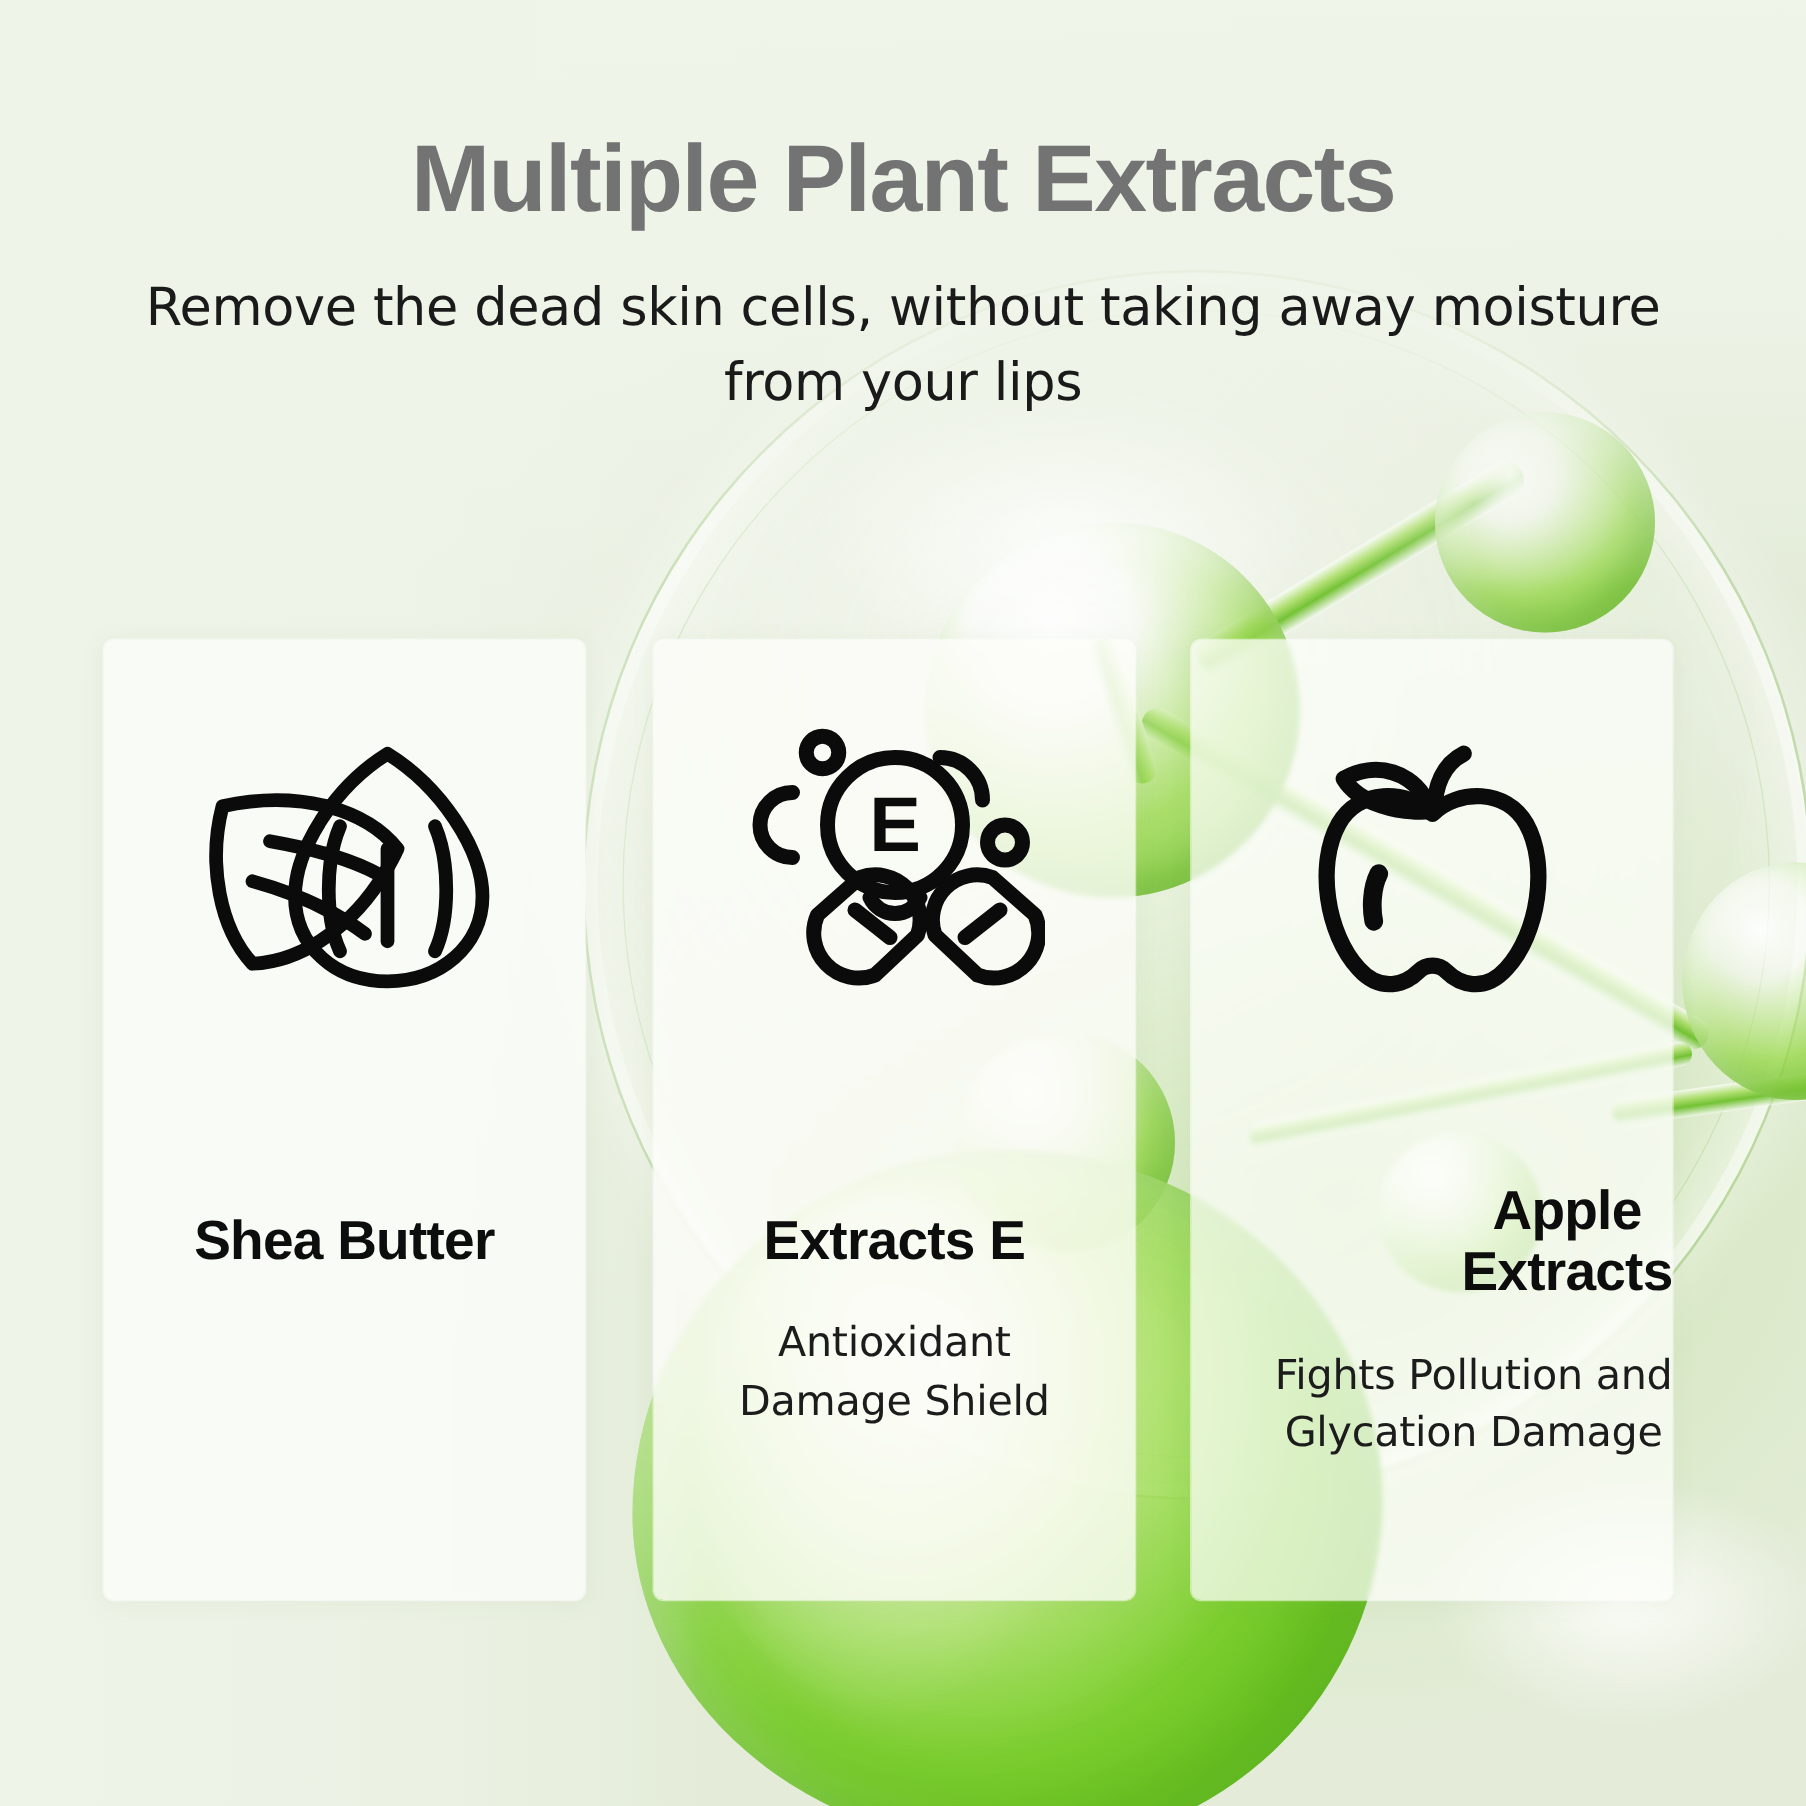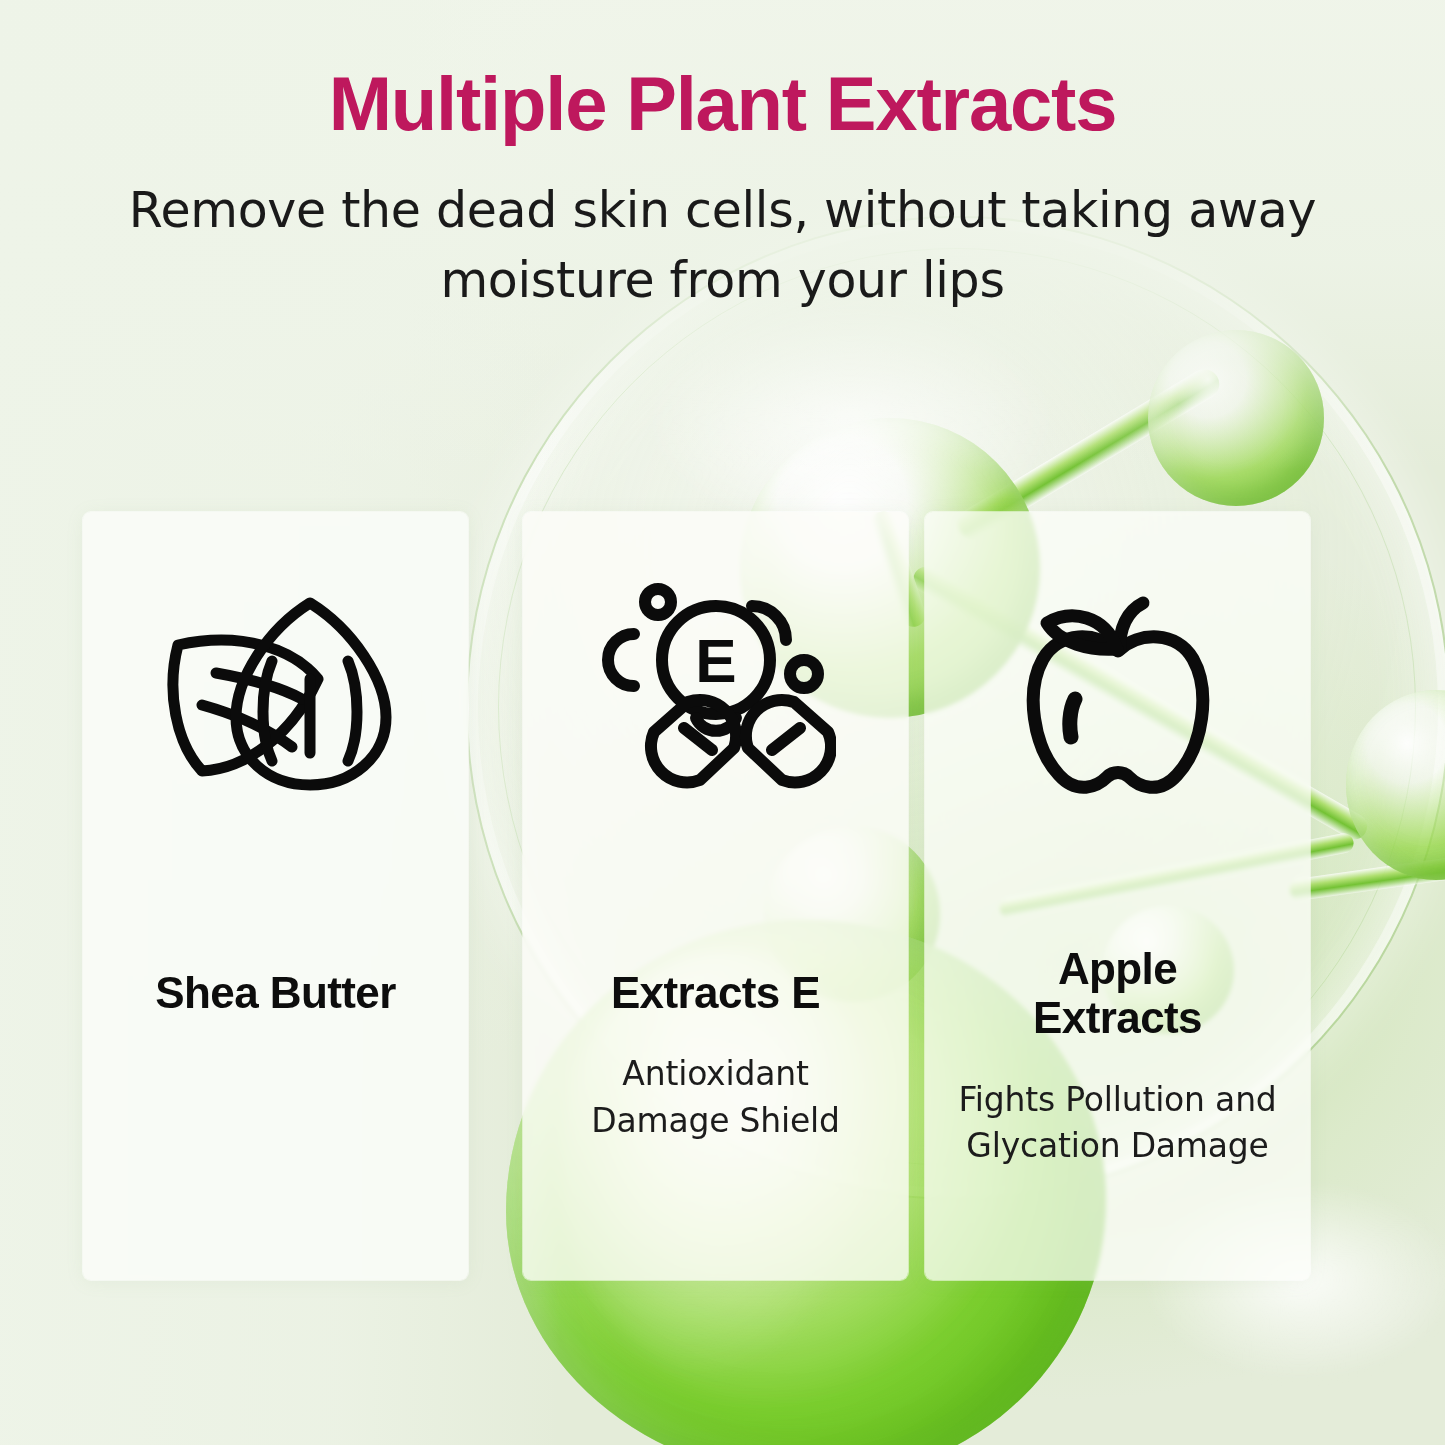--- a/index.html
+++ b/index.html
@@ -122,33 +122,33 @@
   .header {
     position: absolute;
     left: 0;
     top: 0;
     width: 1445px;
     text-align: center;
     z-index: 6;
   }
   .title {
     margin: 0;
-    padding-top: 66px;
+    padding-top: 106px;
     font-size: 76px;
     line-height: 1.0;
     font-weight: 700;
     letter-spacing: -1.2px;
-    color: #be185d;
+    color: #737373;
     font-family: "Liberation Sans", sans-serif;
   }
   .subtitle {
     margin: 0 auto;
     padding-top: 34px;
     width: 1230px;
-    font-size: 49px;
+    font-size: 42px;
     line-height: 1.42;
     font-weight: 400;
     color: #1a1a1a;
     letter-spacing: -0.3px;
     font-family: "DejaVu Sans", sans-serif;
   }
 
   
   .cards {
     position: absolute;
@@ -169,21 +169,21 @@
       0 0 0 1px rgba(255,255,255,0.55),
       0 2px 18px rgba(150,175,130,0.10);
     backdrop-filter: blur(2px);
     box-sizing: border-box;
     display: flex;
     flex-direction: column;
     align-items: center;
   }
   .card.c1 { left: 83px; background: rgba(250,252,247,0.90); }
   .card.c2 { left: 523px; background: rgba(252,253,249,0.80); }
-  .card.c3 { left: 925px; background: rgba(252,253,249,0.74); }
+  .card.c3 { left: 953px; background: rgba(252,253,249,0.74); align-items: flex-end; }
 
   .icon-wrap {
     height: 370px;
     display: flex;
     align-items: center;
     justify-content: center;
     width: 100%;
   }
   .icon-wrap svg { display: block; }
 

